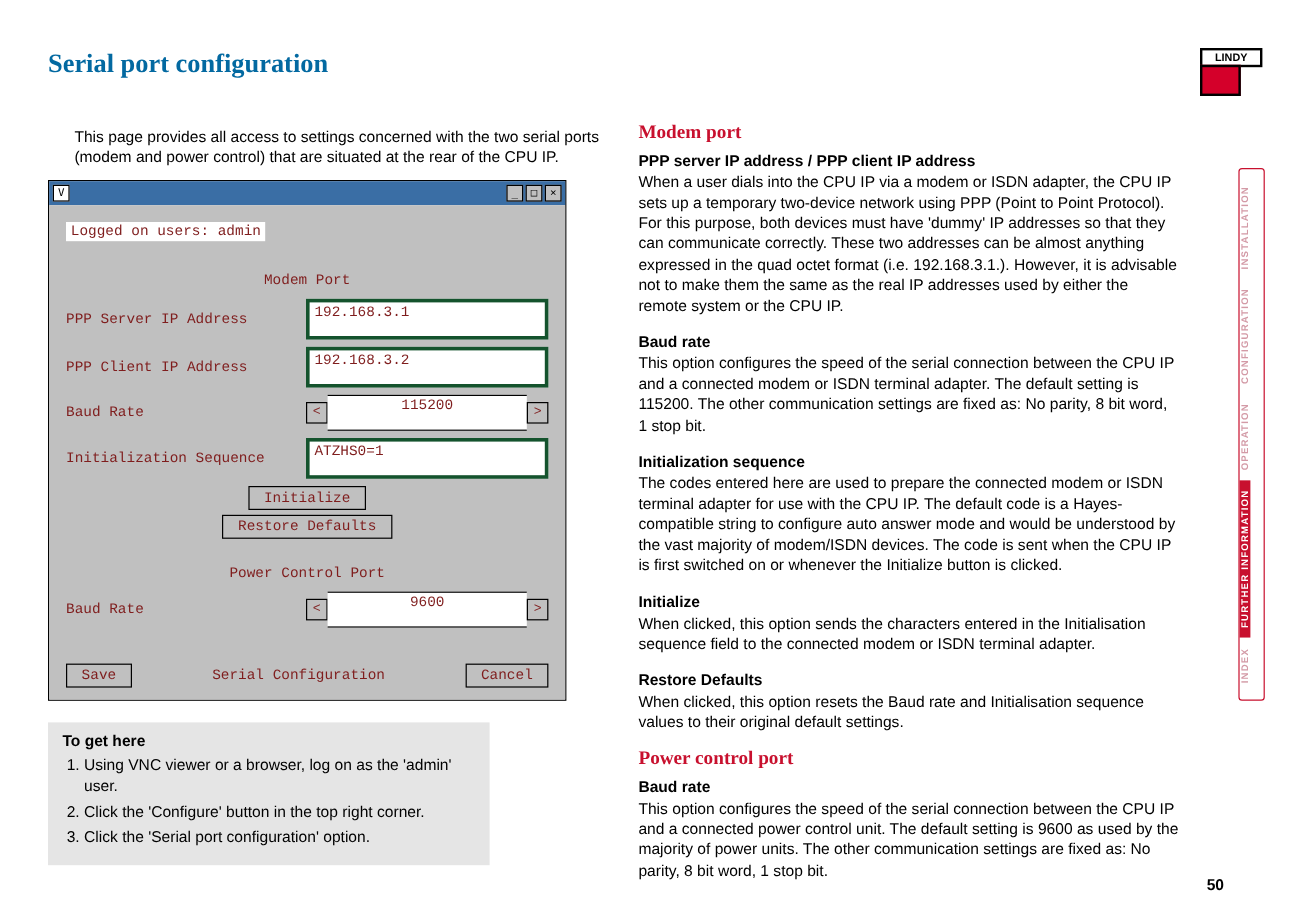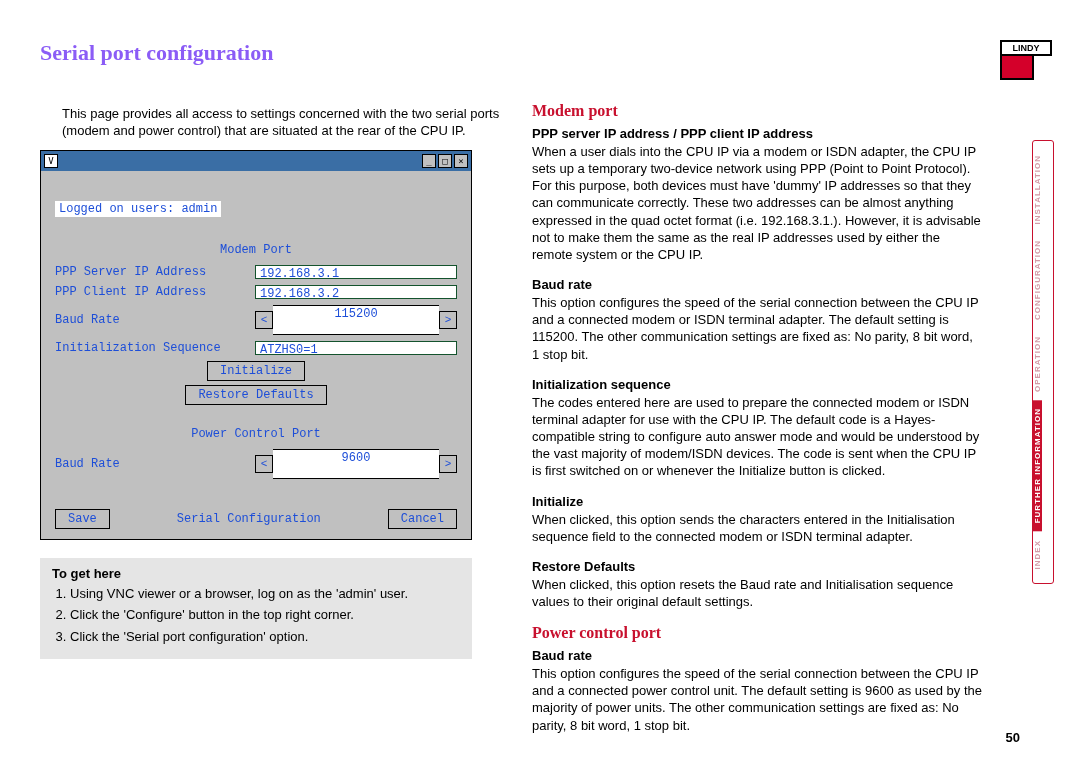--- a/index.html
+++ b/index.html
@@ -15,21 +15,21 @@
   .page {
     padding: 40px 40px 30px 40px;
     display: flex;
     gap: 32px;
   }
   .col-left { width: 460px; }
   .col-right { width: 450px; }
 
   h1.title {
     font-family: Georgia, 'Times New Roman', serif;
-    color: #8b5cf6;
+    color: #0369a1;
     font-size: 22px;
     font-weight: bold;
     margin-bottom: 6px;
   }
   .intro { margin-left: 22px; margin-bottom: 10px; line-height: 1.3; margin-top: 40px; }
 
   
   .win {
     border: 1px solid #000;
     width: 432px;
@@ -40,50 +40,50 @@
     background: linear-gradient(#3a6ea5,#3a6ea5);
     display: flex;
     align-items: center;
     padding: 0 3px;
   }
   .titlebar .icon { width: 14px; height: 14px; background:#fff;border:1px solid #000;font-size:9px;font-family:monospace;display:flex;align-items:center;justify-content:center; }
   .titlebar .spacer { flex:1; }
   .titlebar .wbtn { width:14px;height:14px;background:#c0c0c0;border:1px solid #000;margin-left:2px;font-size:9px;line-height:12px;text-align:center;font-family:monospace; }
   .winbody {
     background:#c0c0c0;
-    padding: 30px 14px 10px 14px;
+    padding: 14px 14px 10px 14px;
     font-family: "Courier New", monospace;
     font-size: 12px;
-    color:#1d4ed8;
+    color:#7f1d1d;
   }
   .loginline { background:#fff; padding:1px 4px; display:inline-block; margin-bottom: 22px; border:0; }
   .section-h { text-align:center; margin: 4px 0 8px 0; }
   .row { display:flex; align-items:center; margin: 6px 0; }
   .row .lbl { width: 200px; }
   .txtfield {
-    background:#fff; border:1px solid #14532d; height:14px; padding:0 4px;
+    background:#fff; border:3px solid #14532d; height:34px; padding:0 4px;
     font-family: "Courier New", monospace; font-size:12px; line-height:16px;
     flex:1;
   }
   .spinner { display:flex; align-items:center; flex:1; }
   .spinner .arrow { width:18px;height:18px;border:1px solid #000;background:#c0c0c0;text-align:center;line-height:16px;font-size:11px;cursor:pointer; }
   .spinner .val { flex:1; background:#fff; border-top:1px solid #000;border-bottom:1px solid #000;height:30px;text-align:center;line-height:16px; }
   .centerbtns { text-align:center; margin: 4px 0; }
   .graybtn {
     display:inline-block; border:1px solid #000; background:#c0c0c0;
     padding: 2px 12px; font-family:"Courier New",monospace; font-size:12px;
     cursor:pointer;
   }
   .bottomrow { display:flex; align-items:center; margin-top: 30px; gap: 28px; }
   .bottomrow .mid { flex:1; text-align:center; }
 
   
   .howto {
     background:#e5e5e5;
-    width: 432px;
+    width: 368px;
     padding: 8px 12px 10px 12px;
   }
   .howto .hd { font-weight:bold; margin-bottom:4px; }
   .howto ol { list-style: decimal; margin-left: 18px; }
   .howto li { margin: 4px 0; line-height:1.35; }
 
   
   .col-right h2.sub {
     font-family: Georgia, 'Times New Roman', serif;
     color:#c8102e; font-size:16px; font-weight:bold;

